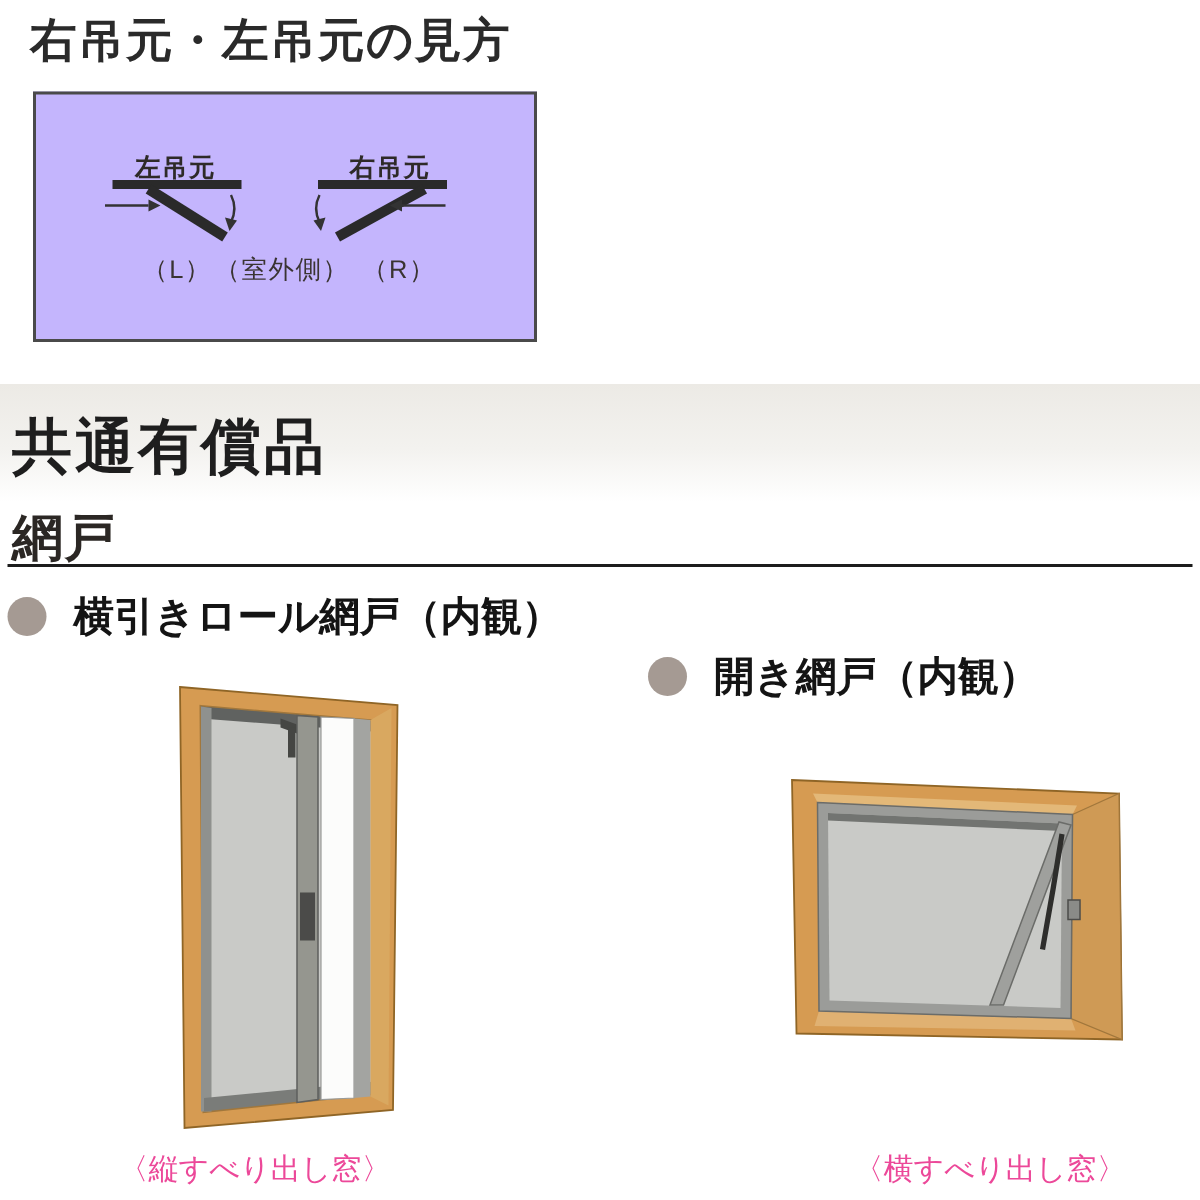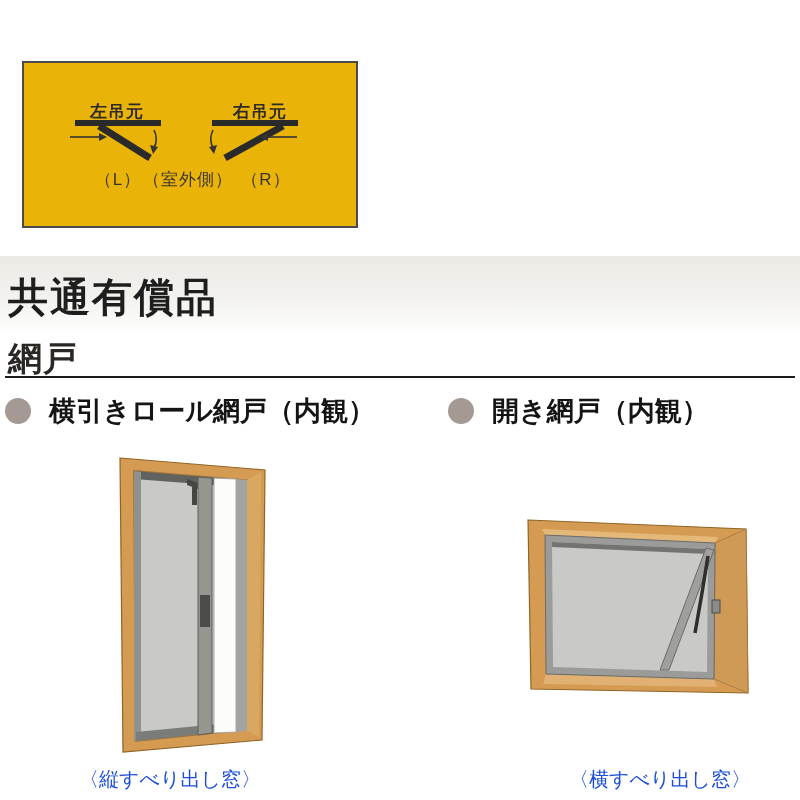--- a/index.html
+++ b/index.html
@@ -9,21 +9,21 @@
     font-family:"Liberation Sans","DejaVu Sans",sans-serif; overflow:hidden;
     color:#222;
   }
   .page-title {
     position:absolute; left:20px; top:6px;
     font-size:31px; font-weight:700; color:#2a2a2a; letter-spacing:1px;
   }
   
   .diagram-box {
     position:absolute; left:22px; top:61px; width:336px; height:167px;
-    border:2px solid #4a4a4a; background:#eab308;
+    border:2px solid #4a4a4a; background:#c4b5fd;
   }
   .diagram-box svg { position:absolute; left:0; top:0; }
   .dg-label {
     position:absolute; font-size:17px; font-weight:600; color:#2e2a28;
     text-align:center; letter-spacing:1px; white-space:nowrap;
   }
   .dg-bottom {
     position:absolute; font-size:17px; font-weight:500; color:#3a3432;
     text-align:center; letter-spacing:1px; white-space:nowrap;
   }
@@ -43,39 +43,40 @@
   .rule {
     position:absolute; left:5px; top:376px; width:790px; height:2px;
     background:#1c1c1c;
   }
   .product-heading {
     position:absolute; top:393px; font-size:27px; font-weight:700;
     color:#141414; letter-spacing:0px; white-space:nowrap;
     display:flex; align-items:center;gap:16px;
   }
   .product-heading.left  { left:5px; }
-  .product-heading.right { left:448px; }
+  .product-heading.right { left:432px;margin-top:40px; }
   .bullet {
     display:inline-block; width:26px; height:26px; border-radius:50%;
     background:#a59a93; margin-right:2px; flex:0 0 auto;
   }
   .illustration { position:absolute; }
   .caption {
     position:absolute; top:766px; width:220px; text-align:center;
-    font-size:20px; font-weight:400; color:#1d4ed8; letter-spacing:0px;
+    font-size:20px; font-weight:400; color:#ec4899; letter-spacing:0px;
     white-space:nowrap;
   }
   .caption.left  { left:60px; }
   .caption.right { left:550px; }
 </style>
 </head>
 <body>
 
 <div class="page">
 
+  <div class="page-title">右吊元・左吊元の見方</div>
 
   <div class="diagram-box">
     <svg width="332" height="163" viewBox="0 0 332 163">
 
       <rect x="51" y="57" width="86" height="6" fill="#2a2a2a"></rect>
       <line x1="75" y1="63" x2="126" y2="95" stroke="#2a2a2a" stroke-width="7"></line>
       <line x1="46" y1="74" x2="75" y2="74" stroke="#333333" stroke-width="1.6"></line>
       <polygon points="75,70 83,74 75,78" fill="#333333"></polygon>
       <path d="M130,67 C133,73 133,79 130,85" fill="none" stroke="#333333" stroke-width="1.6"></path>
       <polygon points="126,82 129,91 134,84" fill="#333333"></polygon>

